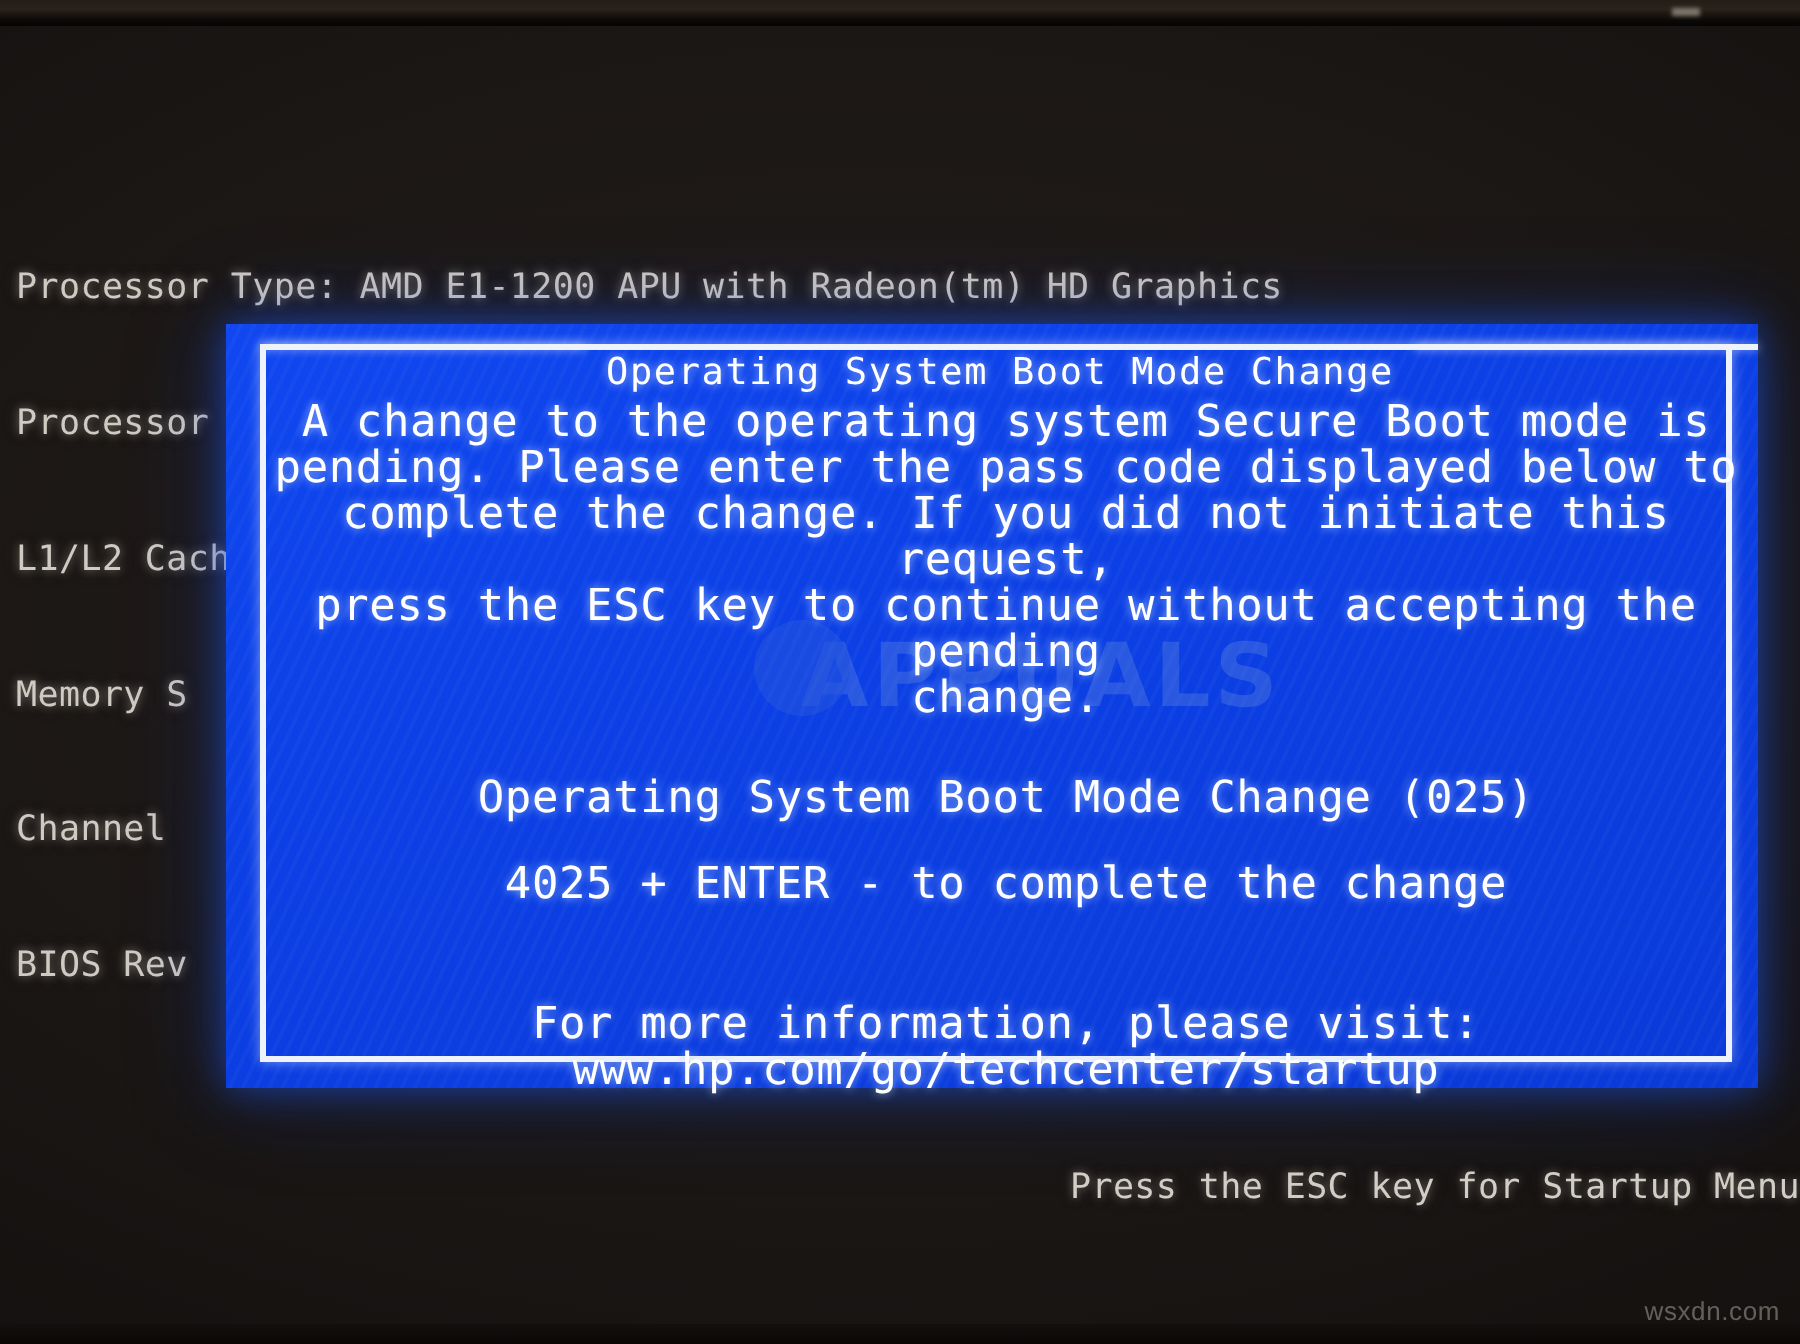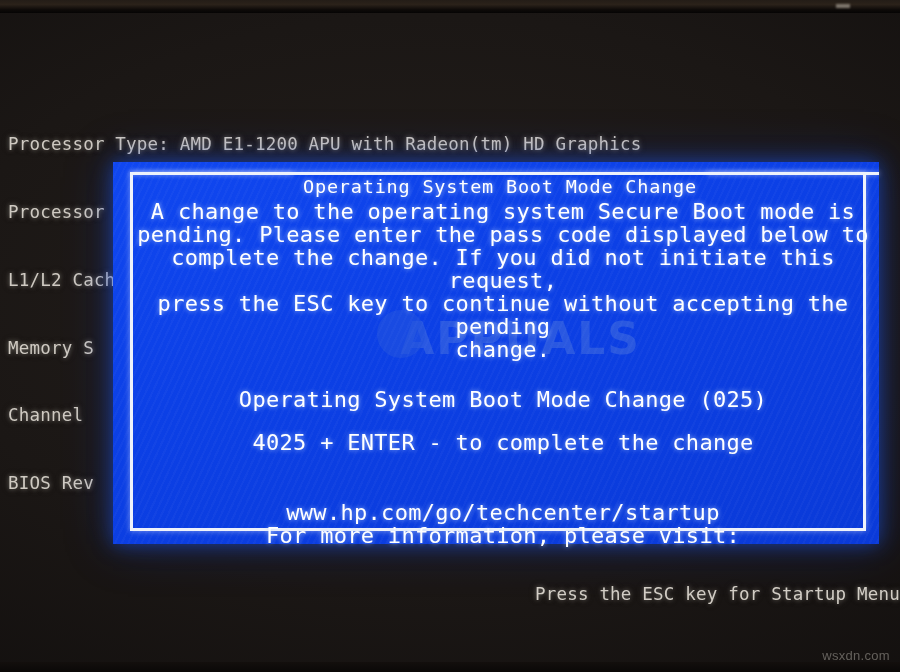--- a/index.html
+++ b/index.html
@@ -225,22 +225,22 @@
 complete the change. If you did not initiate this request,
 press the ESC key to continue without accepting the pending
 change.</p>
       <div class="gap-lg"></div>
       <p class="centered-line">Operating System Boot Mode Change (025)</p>
       <div class="gap-md"></div>
       <p class="centered-line">4025 + ENTER - to complete the change</p>
       <div class="gap-md"></div>
       <div class="gap-lg"></div>
       <div id="url-block">
+        <p class="urlline">For more information, please visit:</p>
         <p class="urlline">www.hp.com/go/techcenter/startup</p>
-        <p class="urlline">For more information, please visit:</p>
       </div>
     </div>
   </div>
 
   <div id="footer-line">Press the ESC key for Startup Menu</div>
 
   <div id="corner-credit">wsxdn.com</div>
 </div>
 
 </body></html>

